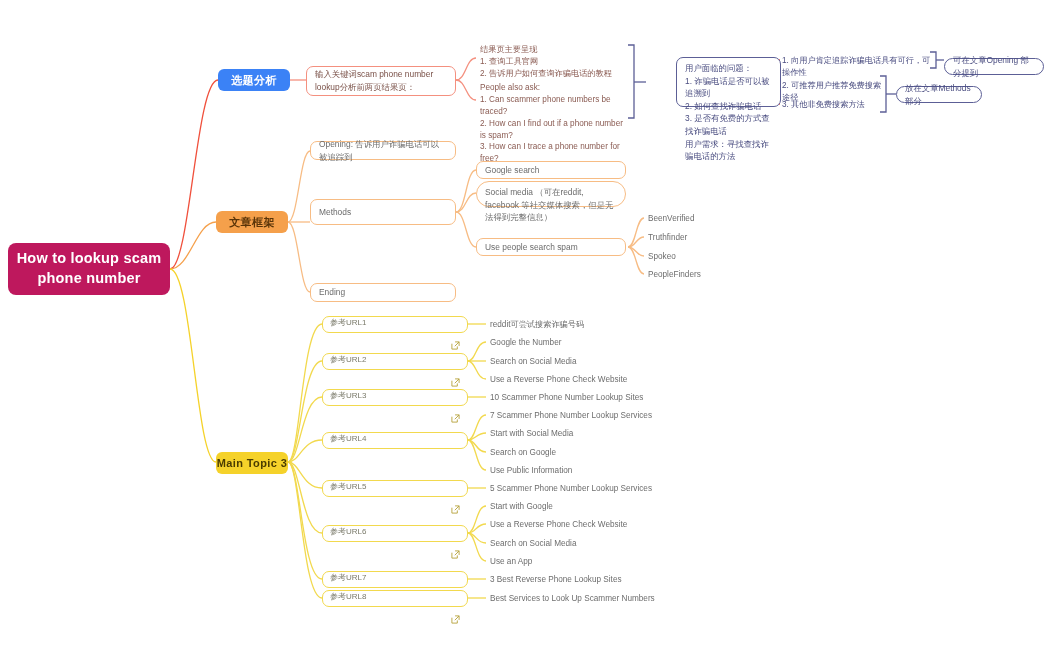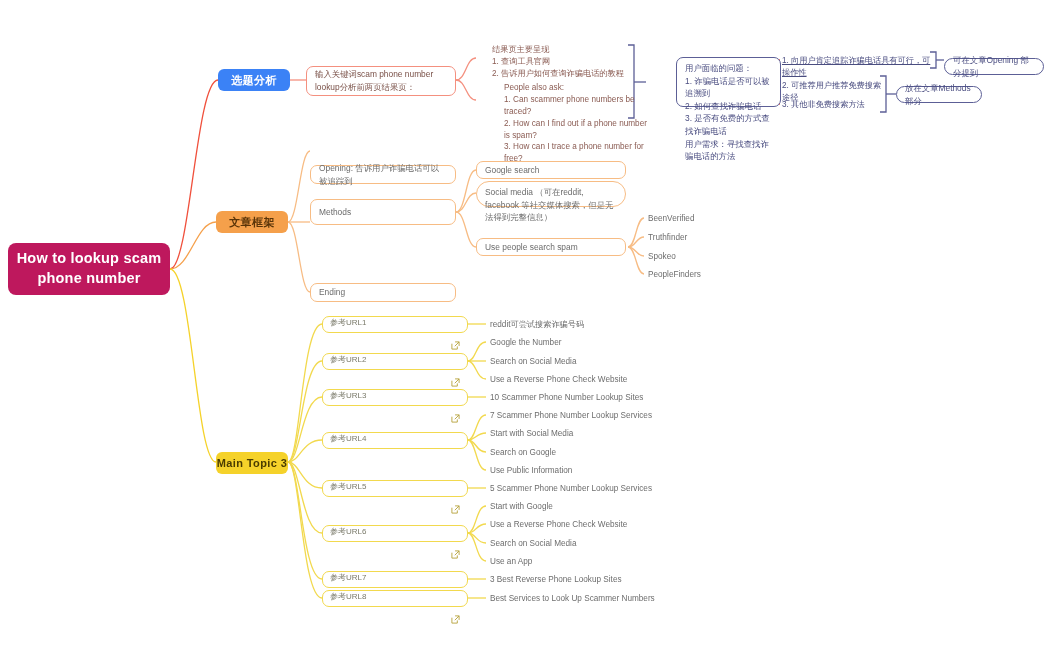--- a/index.html
+++ b/index.html
@@ -74,21 +74,21 @@
   .b-yellow { border: 1px solid #f2d94e; color: #6b6b6b; }
   .b-navy   { border: 1px solid #5c5f96; color: #4a4d80; }
 
   
   .leaf {
     font-size: 8.2px;
     color: #6d6d6d;
     line-height: 1.45;
     white-space: pre-wrap;
   }
-  .leaf-red  { color: #8a5b52; margin-left: 12px; }
+  .leaf-red  { color: #8a5b52; }
   .leaf-navy { color: #4a4d80; }
 
   .url-row {
     justify-content: space-between;
     font-size: 8px;
     color: #7a7a6a;
     padding: 0 7px;
   }
   .ext-icon { width: 9px; height: 9px; flex: 0 0 auto; }
   .ext-icon svg { display: block; }
@@ -176,41 +176,41 @@
   <div class="node root">How to lookup scam phone number</div>
 
   <div class="node chip chip-red" style="left:218px; top:69px; width:72px;">选题分析</div>
 
   <div class="node box b-red vcenter" style="left:306px; top:66px; width:150px; height:30px;">输入关键词scam phone number lookup分析前两页结果页：</div>
 
   <div class="node leaf leaf-red" style="left:480px; top:44px; width:150px;">结果页主要呈现
 1. 查询工具官网
 2. 告诉用户如何查询诈骗电话的教程</div>
 
-  <div class="node leaf leaf-red" style="left:492px; top:82px; width:146px;">People also ask:
+  <div class="node leaf leaf-red" style="left:480px; top:82px; width:146px;">People also ask:
 1. Can scammer phone numbers be traced?
 2. How can I find out if a phone number is spam?
 3. How can I trace a phone number for free?</div>
 
   <div class="node box b-navy" style="left:646px; top:57px; width:105px; height:50px;margin-left:30px;">用户面临的问题：
 1. 诈骗电话是否可以被追溯到
 2. 如何查找诈骗电话
 3. 是否有免费的方式查找诈骗电话
 用户需求：寻找查找诈骗电话的方法</div>
 
-  <div class="node leaf leaf-navy" style="left:782px; top:55px; width:150px;text-decoration:underline;">1. 向用户肯定追踪诈骗电话具有可行，可操作性</div>
+  <div class="node leaf leaf-navy" style="left:782px; top:55px; width:150px;">1. 向用户肯定追踪诈骗电话具有可行，可操作性</div>
   <div class="node leaf leaf-navy" style="left:782px; top:80px; width:100px;">2. 可推荐用户推荐免费搜索途径</div>
   <div class="node leaf leaf-navy" style="left:782px; top:99px; width:100px;">3. 其他非免费搜索方法</div>
 
   <div class="node box b-navy vcenter" style="left:944px; top:58px; width:100px; height:17px; border-radius:9px;">可在文章Opening 部分提到</div>
   <div class="node box b-navy vcenter" style="left:896px; top:86px; width:86px; height:17px; border-radius:9px;">放在文章Methods部分</div>
 
   <div class="node chip chip-orange" style="left:216px; top:211px; width:72px;">文章框架</div>
 
-  <div class="node box b-orange vcenter" style="left:310px; top:141px; width:146px; height:19px;margin-top:24px;">Opening: 告诉用户诈骗电话可以被追踪到</div>
+  <div class="node box b-orange vcenter" style="left:310px; top:141px; width:146px; height:19px;">Opening: 告诉用户诈骗电话可以被追踪到</div>
 
   <div class="node box b-orange vcenter" style="left:310px; top:199px; width:146px; height:26px;">Methods</div>
 
   <div class="node box b-orange vcenter" style="left:310px; top:283px; width:146px; height:19px;">Ending</div>
 
   <div class="node box b-orange vcenter" style="left:476px; top:161px; width:150px; height:18px;">Google search</div>
 
   <div class="node box b-orange" style="left:476px; top:181px; width:150px; height:26px;border-radius:13px;">Social media （可在reddit, facebook 等社交媒体搜索，但是无法得到完整信息）</div>
 
   <div class="node box b-orange vcenter" style="left:476px; top:238px; width:150px; height:18px;">Use people search spam</div>

